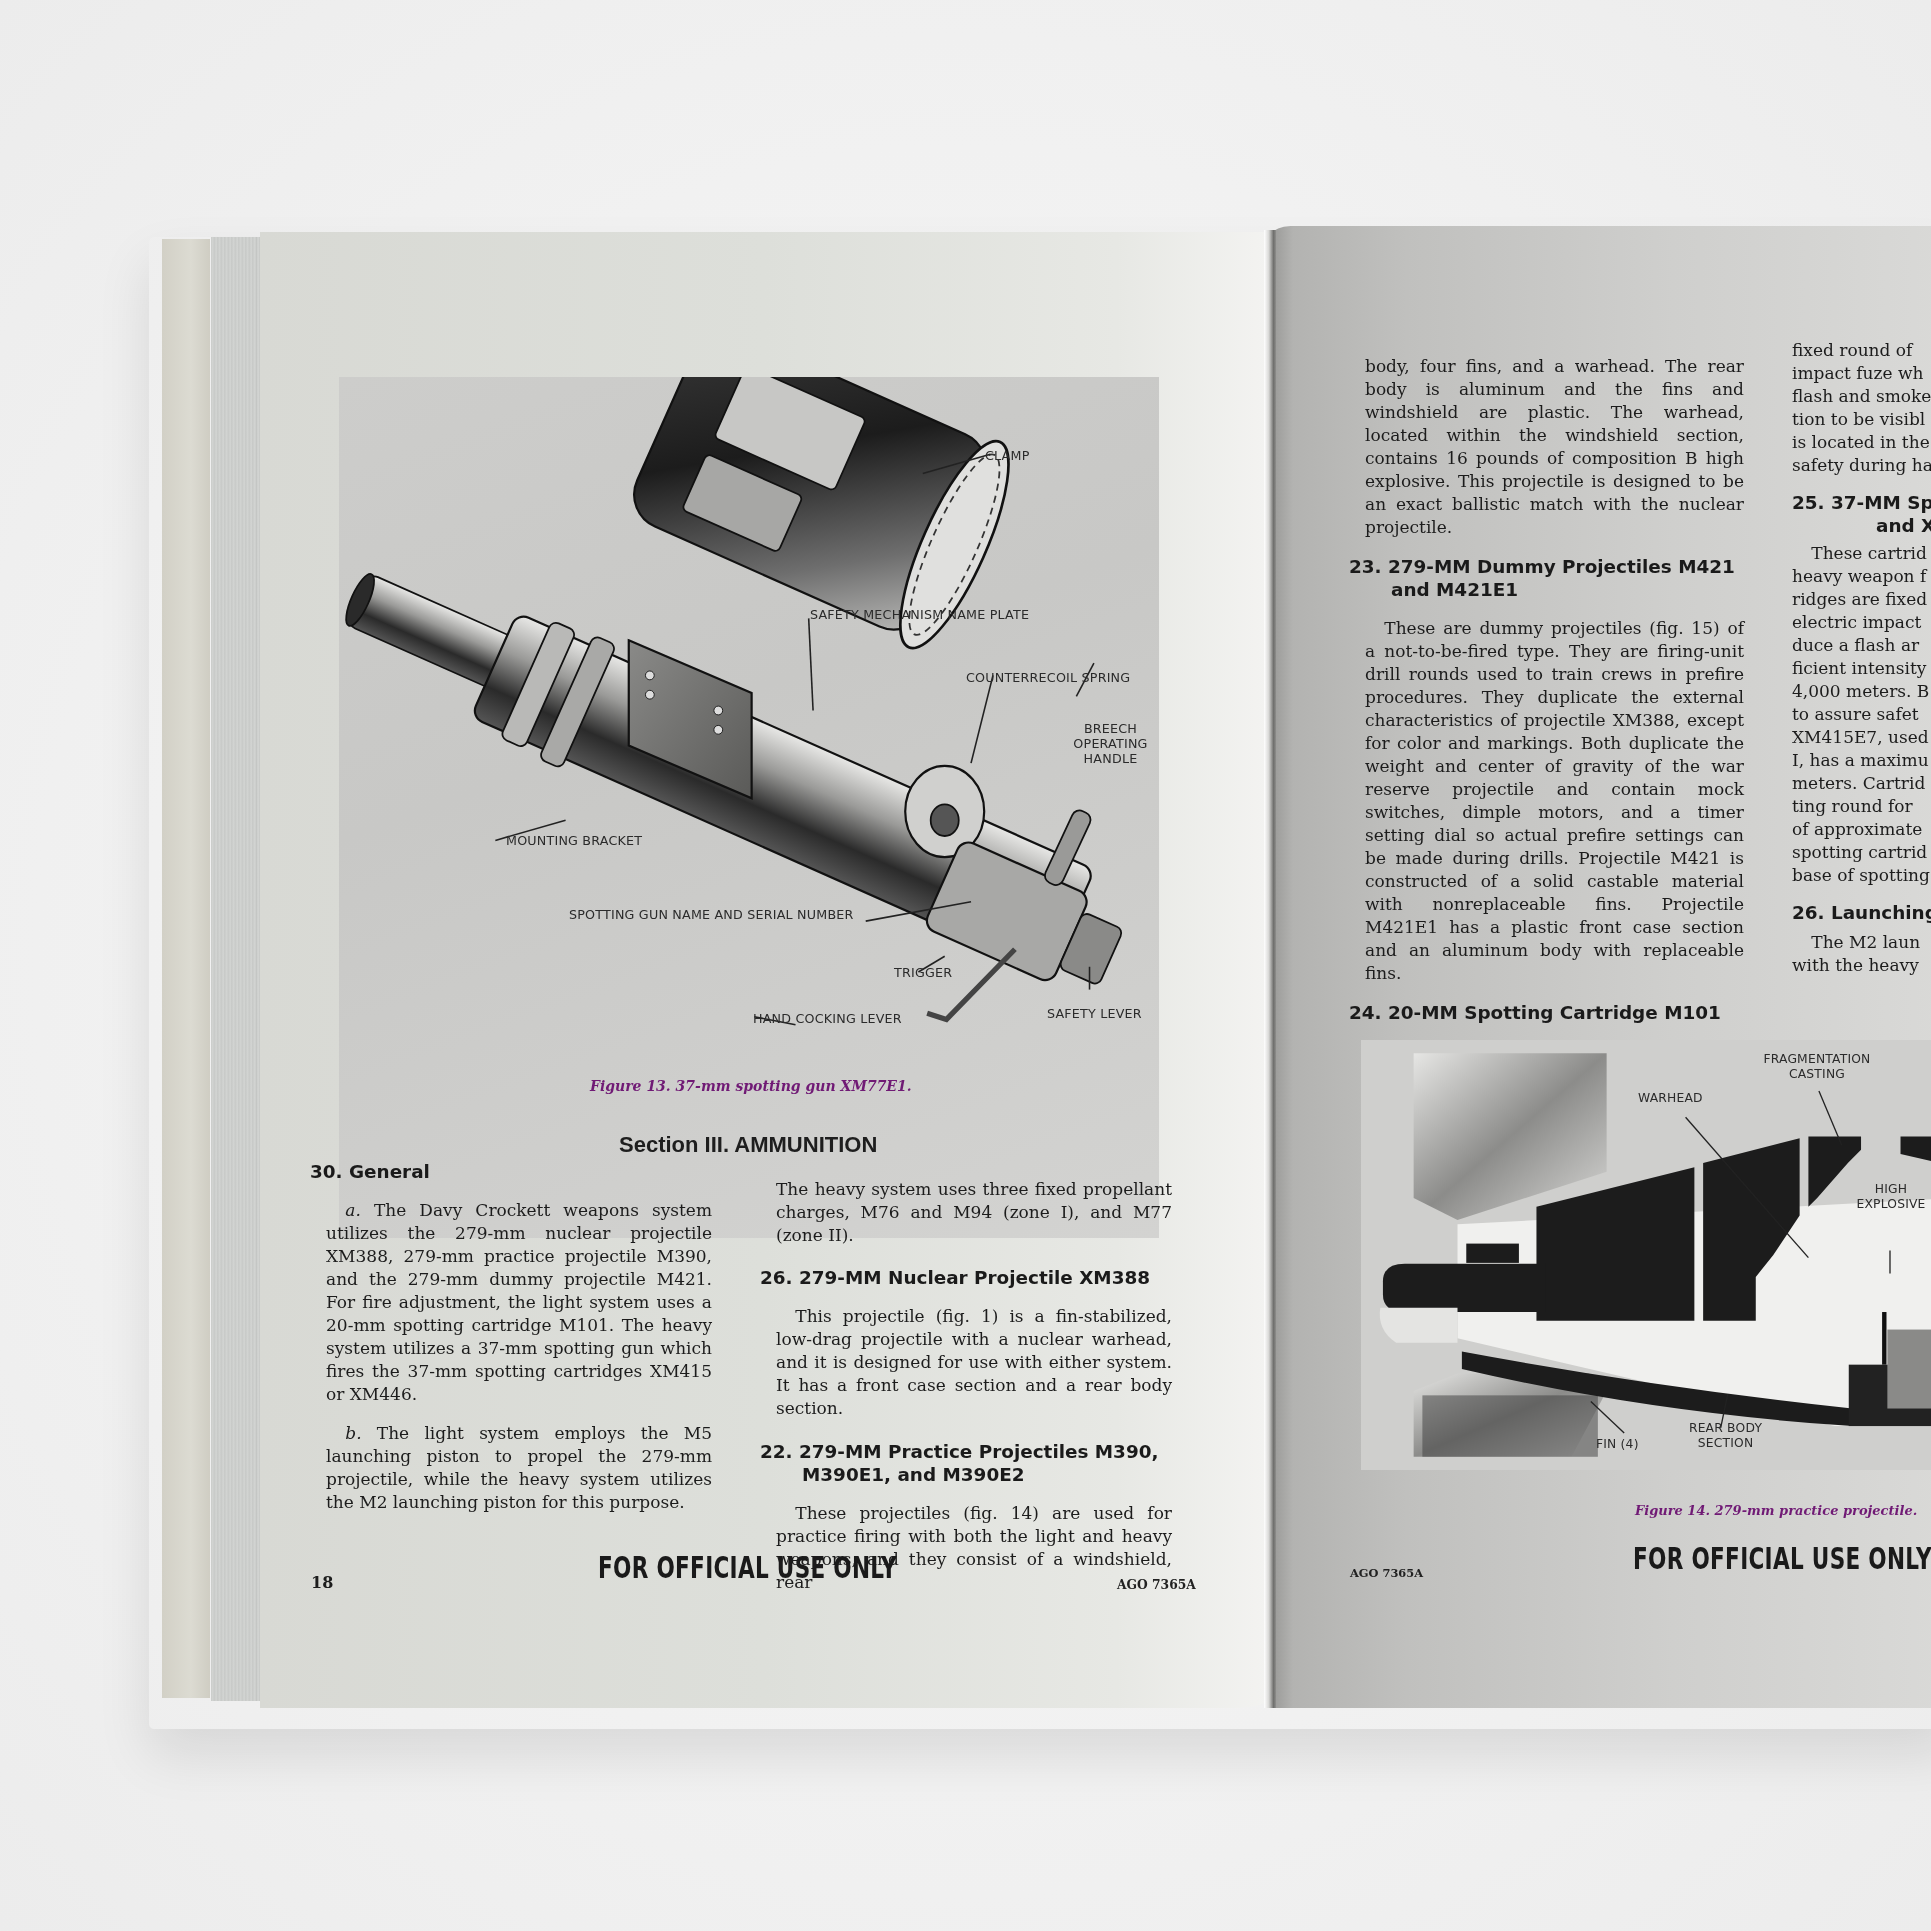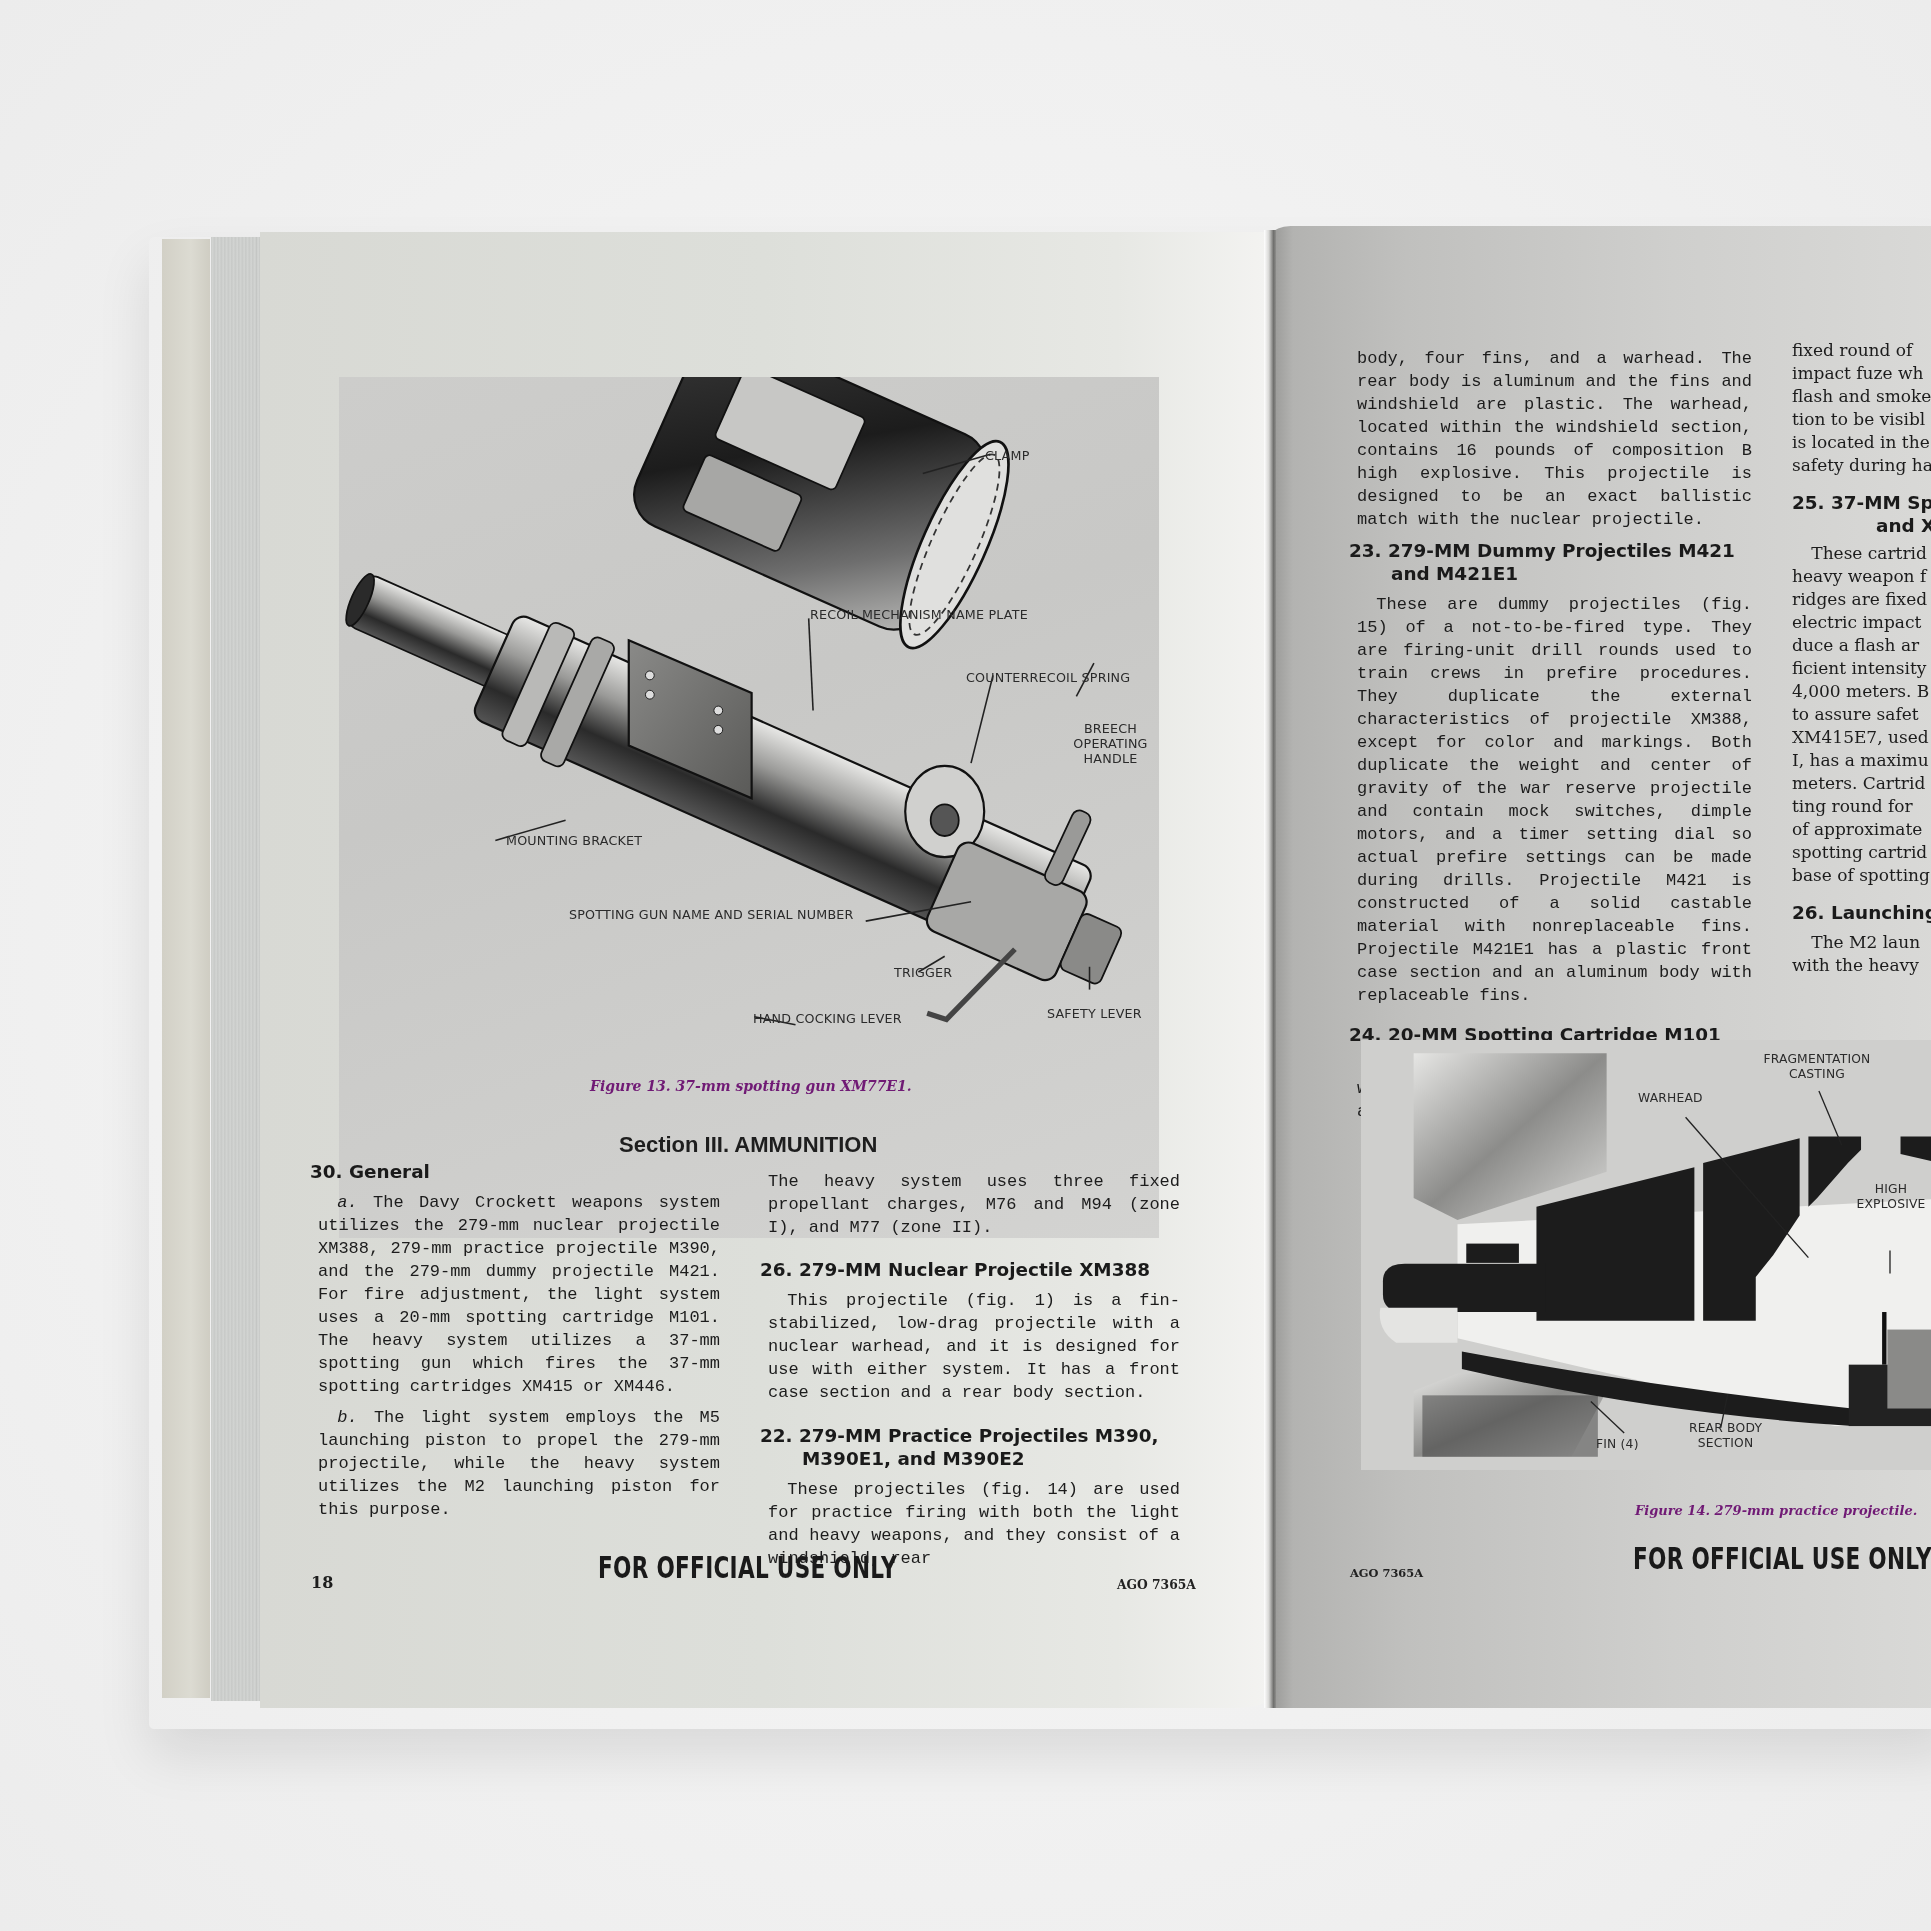--- a/index.html
+++ b/index.html
@@ -39,21 +39,21 @@
     color:#2b2b2b; letter-spacing:0.2px; white-space:nowrap; line-height:15px; }
   .fig-label.center { text-align:center; }
 
   .caption { font-family:"DejaVu Serif", serif; font-style:italic; font-weight:bold;
     font-size:14px; color:#701a75; white-space:nowrap; }
 
   .section-title { font-family:Liberation Sans, sans-serif; font-weight:bold; font-size:22px; color:#1e1e1e; white-space:nowrap; }
 
   .col { position:absolute; font-family:"DejaVu Serif", serif; font-size:17px; line-height:23px;
     color:#1c1c1c; text-align:justify; }
-  .col p { margin:8px; text-indent:19.3px;font-family:Liberation Mono, monospace; }
+  .col p { margin:16px; text-indent:19.3px; }
   .col p.noindent { text-indent:0; }
   .col h3 { margin:12.3px 0 7px 0; font-family:"DejaVu Sans", sans-serif; font-weight:bold; font-size:18.4px;
     line-height:23px; color:#1a1a1a; text-align:left; padding-left:42px; text-indent:-42px; }
   .col h3.first { margin-top:0; }
   .col .ital { font-style:italic; }
 
   .footer-official { font-family:"DejaVu Sans", sans-serif; font-weight:bold; font-size:30px;
     transform: scaleX(0.72); transform-origin:left center; color:#1a1a1a; letter-spacing:0.4px; white-space:nowrap; }
   .footer-small { font-family:"DejaVu Serif", serif; font-weight:bold; font-size:12.3px; color:#222; white-space:nowrap; }
   .page-num { font-family:"DejaVu Serif", serif; font-weight:bold; font-size:16px; color:#1d1d1d; }
@@ -138,21 +138,21 @@
       <line x1="860" y1="326" x2="840" y2="364"></line>
       <line x1="178" y1="528" x2="258" y2="505"></line>
       <line x1="600" y1="620" x2="720" y2="598"></line>
       <line x1="660" y1="678" x2="690" y2="660"></line>
       <line x1="473" y1="729" x2="520" y2="738"></line>
       <line x1="855" y1="698" x2="855" y2="672"></line>
     </g>
 
   </svg>
   <div class="fig-label" style="left:646px;top:71px;">CLAMP</div>
-  <div class="fig-label" style="left:471px;top:230px;">RECOIL MECHANISM NAME PLATE</div>
+  <div class="fig-label" style="left:471px;top:230px;">SAFETY MECHANISM NAME PLATE</div>
   <div class="fig-label" style="left:627px;top:293px;">COUNTERRECOIL SPRING</div>
   <div class="fig-label center" style="left:732px;top:344px;width:79px;">
     <div>BREECH</div>
     <div>OPERATING</div>
     <div>HANDLE</div>
   </div>
   <div class="fig-label" style="left:167px;top:456px;">MOUNTING BRACKET</div>
   <div class="fig-label" style="left:230px;top:530px;">SPOTTING GUN NAME AND SERIAL NUMBER</div>
   <div class="fig-label" style="left:555px;top:588px;">TRIGGER</div>
   <div class="fig-label" style="left:414px;top:634px;">HAND COCKING LEVER</div>

